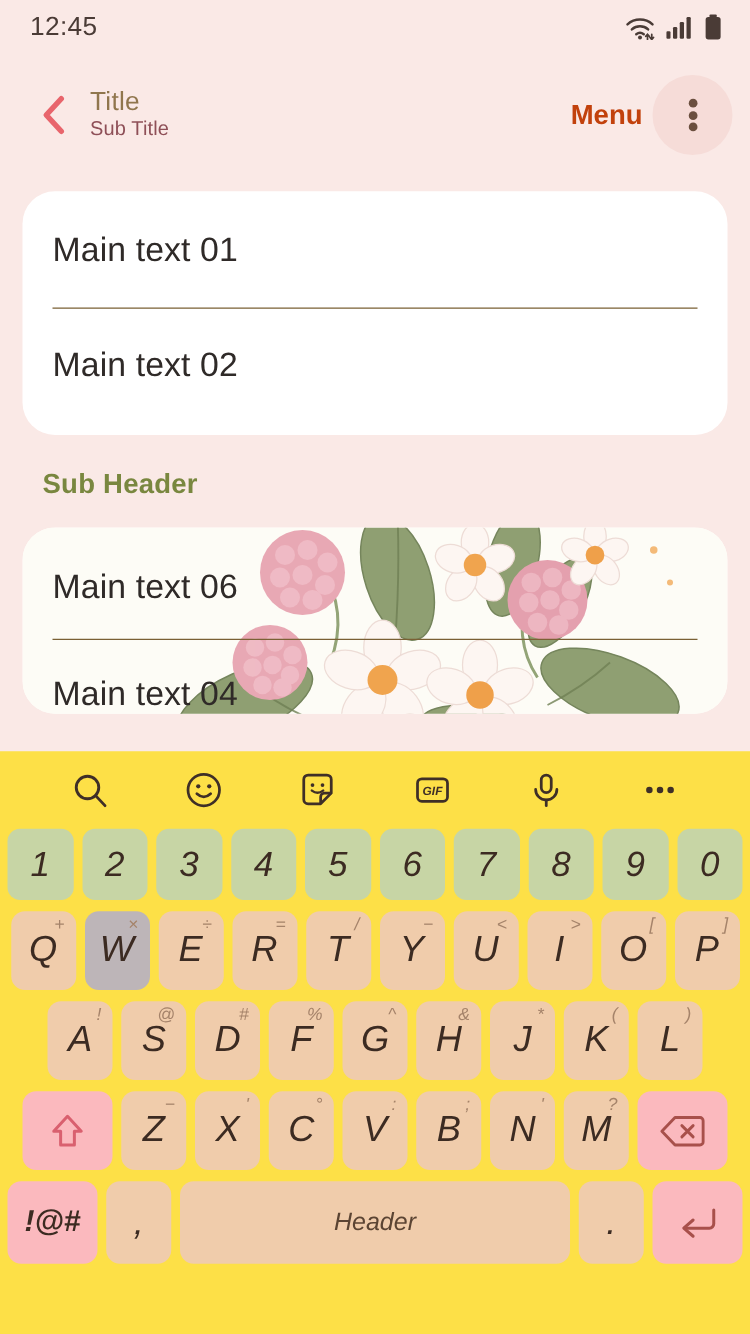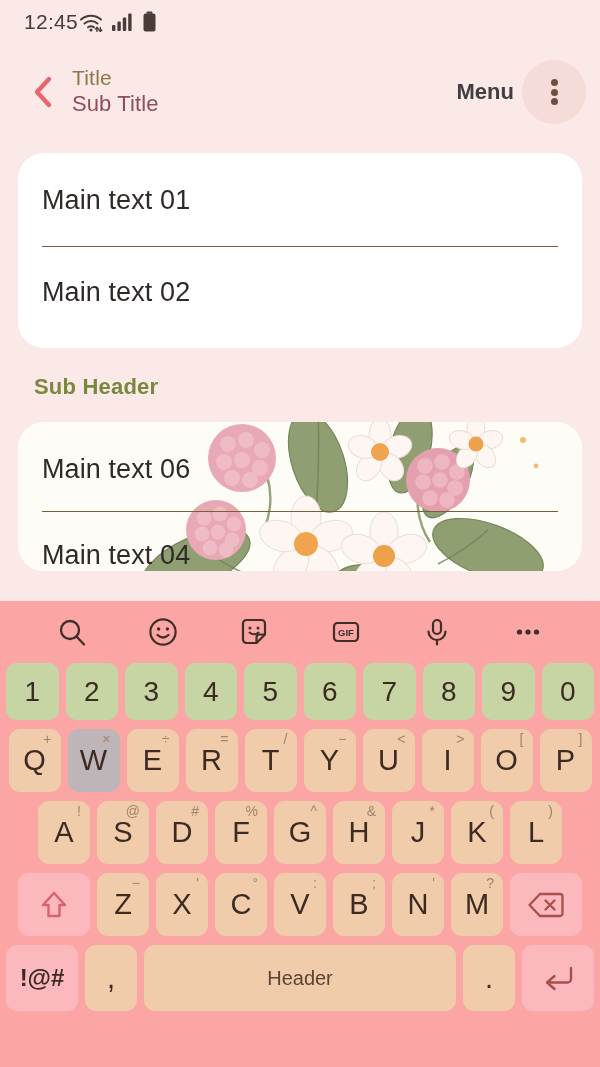--- a/index.html
+++ b/index.html
@@ -7,35 +7,35 @@
   body {
     font-family:"Liberation Sans", sans-serif;
     background:#fae9e6;
     overflow:hidden;
     position:relative;
   }
 
   
   .statusbar{
     height:44px; display:flex; align-items:center;
-    justify-content:flex-start; padding:0 22px 0 24px;
+    justify-content:space-between; padding:0 22px 0 24px;
   }
   .status-time{ font-size:21px; color:#4a3b36; letter-spacing:.3px; }
   .status-icons{ display:flex; align-items:center; gap:8px; }
   svg{ display:block; }
 
   
   .appbar{
     height:96px; display:flex; align-items:center; padding:0 14px 0 22px;
   }
   .back-btn{ width:42px; height:42px; display:flex; align-items:center; justify-content:center; }
   .titles{ margin-left:8px; flex:1; }
   .title-main{ font-size:21px; color:#90764d; line-height:1.05; letter-spacing:.2px; }
-  .title-sub{ font-size:22px; color:#8e4f57; margin-top:2px; letter-spacing:.1px; }
-  .menu-label{ font-size:22px; color:#404040; font-weight:bold; margin-right:2px; }
+  .title-sub{ font-size:16px; color:#8e4f57; margin-top:2px; letter-spacing:.1px; }
+  .menu-label{ font-size:22px; color:#c2410c; font-weight:bold; margin-right:2px; }
   .menu-ripple{
     width:64px; height:64px; border-radius:50%;
     background:#f6dcd8; display:flex; align-items:center;
     justify-content:center; gap:0; flex-direction:column;
     margin-left:6px;
   }
   .menu-ripple i{
     display:block; width:7px; height:7px; border-radius:50%;
     background:#6b4f3f; margin:2.5px 0;
   }
@@ -59,21 +59,22 @@
   .subheader{
     font-size:22px; font-weight:bold; color:#79873f;
     padding:26px 0 14px 34px; letter-spacing:.2px;
   }
 
   .floral{ position:absolute; inset:0; z-index:1; pointer-events:none; }
 
   
   .keyboard{
     position:absolute; left:0; right:0; bottom:0; height:466px;
-    background:#fca5a5;
+    background:#fde047;
+    font-style:italic;
   }
   .kb-toolbar{
     height:62px; display:flex; align-items:center;
     justify-content:space-around; padding:0 26px;
   }
   .kb-rows{ padding:0 6px; }
   .kb-row{ display:flex; justify-content:center; gap:7px; margin-bottom:9px; }
   .key{
     position:relative; border-radius:11px; display:flex;
     align-items:center; justify-content:center;

